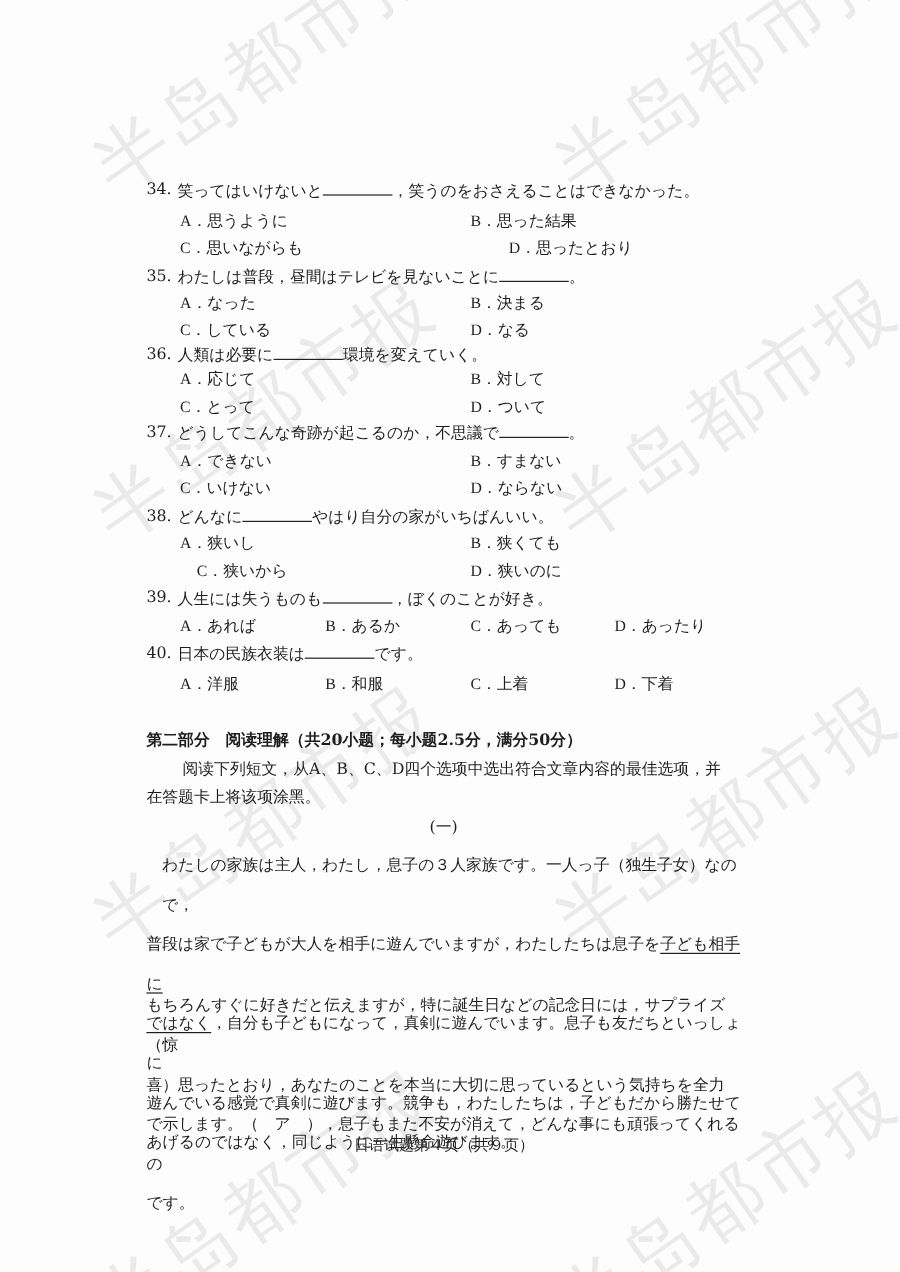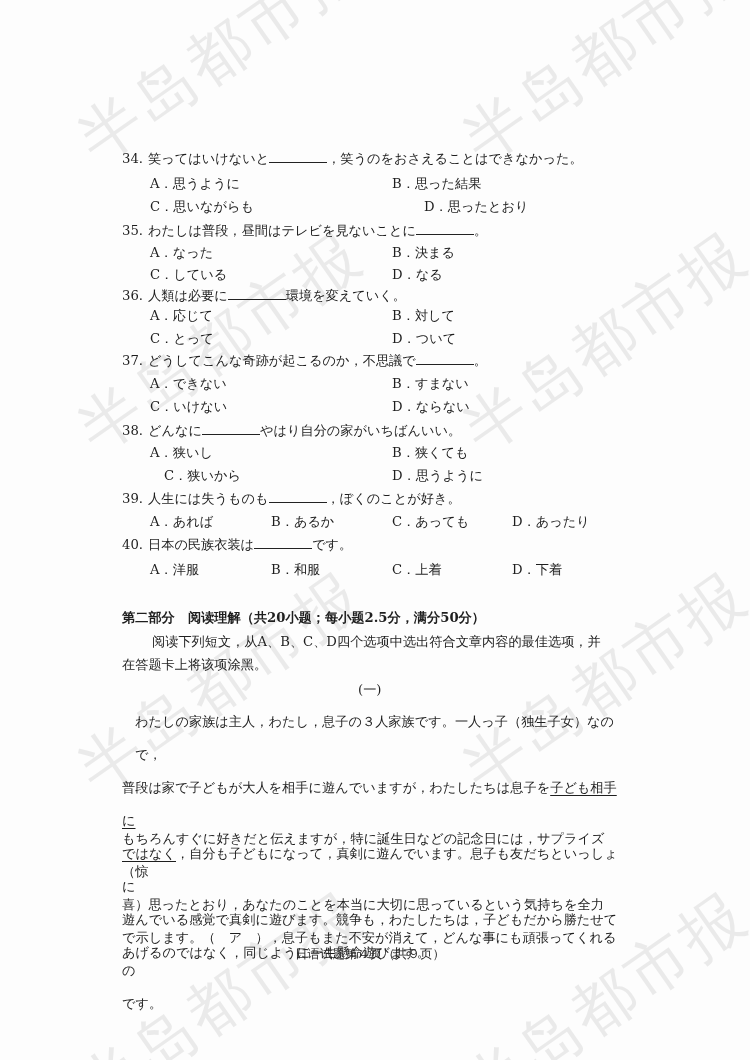--- a/index.html
+++ b/index.html
@@ -12,21 +12,21 @@
   .wm {
     position: absolute; font-family: "DejaVu Sans", sans-serif;
     font-size: 62px; color: rgba(0,0,0,0.075); transform: rotate(-35deg);
     white-space: nowrap; letter-spacing: 4px; font-weight: 300; pointer-events: none;
   }
   .line {
     position: absolute; font-size: 13.2px; line-height: 18px; white-space: nowrap;
   }
   .qnum { position: absolute; left: 122px; }
   .qtext { position: absolute; left: 148px; font-family: Liberation Mono, monospace; }
-  .opt { position: absolute; }
+  .opt { position: absolute; font-family: Liberation Serif, serif; }
   .blank { display: inline-block; width: 58px; border-bottom: 1px solid #222; height: 12px; vertical-align: baseline; }
   .u { text-decoration: underline; text-underline-offset: 3px; }
   .bold { font-weight: bold; }
   .para { position: absolute; left: 122px; width: 505px; font-size: 13.2px; line-height: 33px; }
 </style>
 </head>
 <body>
 
 <div class="wm" style="left:55px; top:10px;">半岛都市报</div>
 <div class="wm" style="left:440px; top:10px;">半岛都市报</div>
@@ -92,21 +92,21 @@
 <div class="line" style="top:422px; left:0; width:750px;">
   <span class="qnum">38.</span>
   <span class="qtext"><span>どんなに</span><span class="blank"></span><span>やはり自分の家がいちばんいい。</span></span>
 </div>
 <div class="line" style="top:444px; left:0; width:750px;">
   <span class="opt" style="left:150px;">A．狭いし</span>
   <span class="opt" style="left:392px;">B．狭くても</span>
 </div>
 <div class="line" style="top:467px; left:0; width:750px;">
   <span class="opt" style="left:164px;">C．狭いから</span>
-  <span class="opt" style="left:392px;">D．思うように</span>
+  <span class="opt" style="left:392px;">D．狭いのに</span>
 </div>
 
 <div class="line" style="top:490px; left:0; width:750px;">
   <span class="qnum">39.</span>
   <span class="qtext"><span>人生には失うものも</span><span class="blank"></span><span>，ぼくのことが好き。</span></span>
 </div>
 <div class="line" style="top:513px; left:0; width:750px;">
   <span class="opt" style="left:150px;">A．あれば</span>
   <span class="opt" style="left:271px;">B．あるか</span>
   <span class="opt" style="left:392px;">C．あっても</span>

